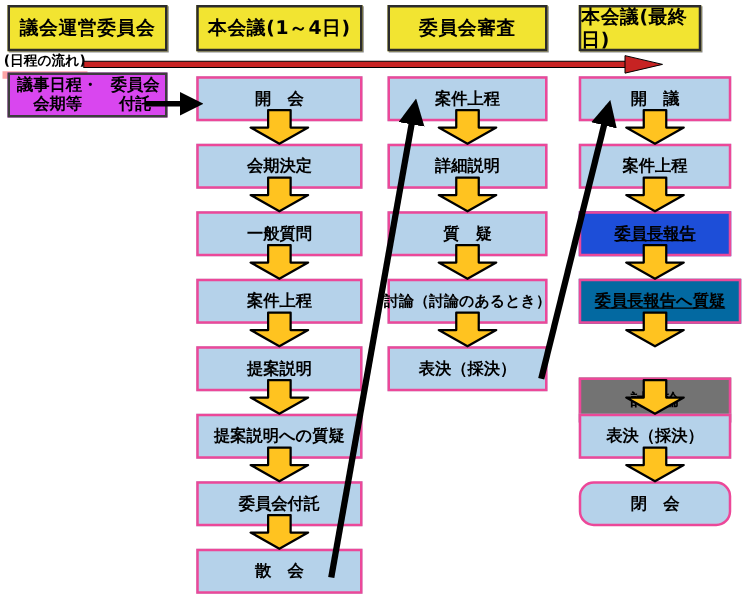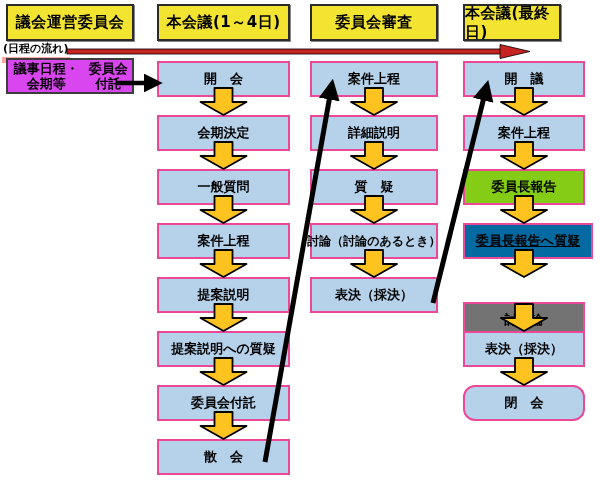--- a/index.html
+++ b/index.html
@@ -57,21 +57,21 @@
       <div class="step" style="left: 157px; width: 133px; top: 331px; background: rgb(181, 210, 234);">提案説明への質疑</div>
       <div class="step" style="left: 157px; width: 133px; top: 385px; background: rgb(181, 210, 234);">委員会付託</div>
       <div class="step" style="left: 157px; width: 133px; top: 439px; background: rgb(181, 210, 234);">散　会</div>
       <div class="step" style="left: 310px; width: 128px; top: 61px; background: rgb(181, 210, 234);">案件上程</div>
       <div class="step" style="left: 310px; width: 128px; top: 115px; background: rgb(181, 210, 234);">詳細説明</div>
       <div class="step" style="left: 310px; width: 128px; top: 169px; background: rgb(181, 210, 234);">質　疑</div>
       <div class="step" style="left: 310px; width: 128px; top: 223px; background: rgb(181, 210, 234); font-size: 12px;">討論（討論のあるとき）</div>
       <div class="step" style="left: 310px; width: 128px; top: 277px; background: rgb(181, 210, 234);">表決（採決）</div>
       <div class="step" style="left: 463px; width: 122px; top: 61px; background: rgb(181, 210, 234);">開　議</div>
       <div class="step" style="left: 463px; width: 122px; top: 115px; background: rgb(181, 210, 234);">案件上程</div>
-      <div class="step" style="left: 463px; width: 122px; top: 169px; background: #84cc16;">委員長報告</div>
+      <div class="step" style="left: 463px; width: 122px; top: 169px; background: #1d4ed8; text-decoration: underline;">委員長報告</div>
       <div class="step" style="left: 463px; width: 130px; top: 223px; background: #0369a1; text-decoration: underline;">委員長報告へ質疑</div>
       <div class="step" style="left: 463px; width: 122px; top: 277px; background: #737373; margin-top: 25px;">討　論</div>
       <div class="step" style="left: 463px; width: 122px; top: 331px; background: rgb(181, 210, 234);">表決（採決）</div>
       <div class="step" style="left: 463px; width: 122px; top: 385px; background: rgb(181, 210, 234); border-radius: 12px;">閉　会</div>
     </div>
 
   <svg id="overlay" xmlns="http://www.w3.org/2000/svg">
     <defs>
       <marker id="ah" viewBox="0 0 10 10" refX="7.5" refY="5" markerWidth="4.2" markerHeight="4.2" orient="auto">
         <path d="M0,0 L10,5 L0,10 z" fill="#000"></path>

